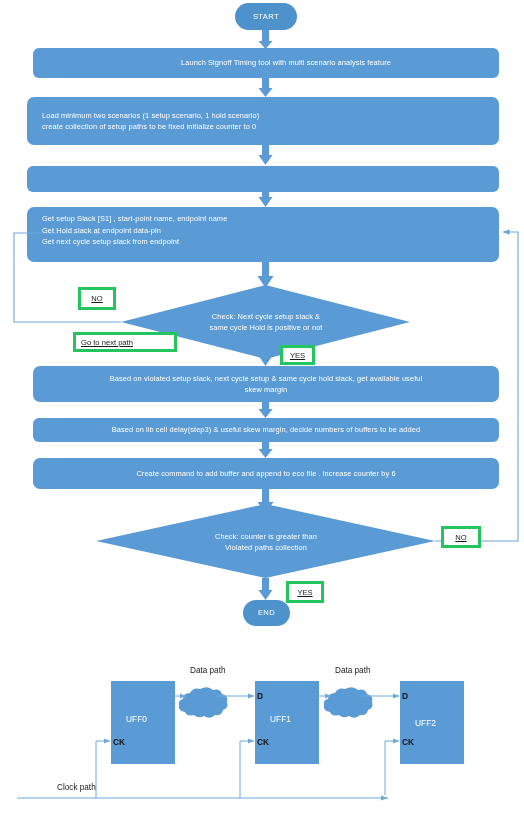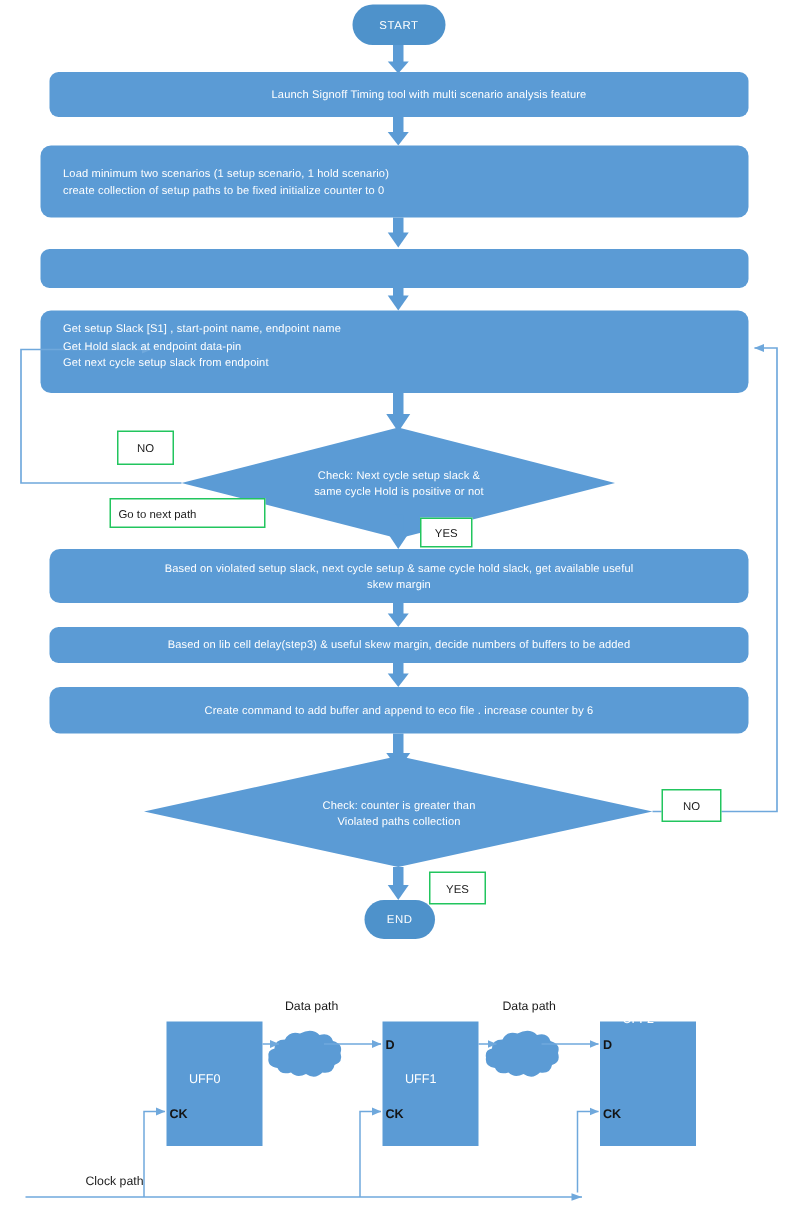--- a/index.html
+++ b/index.html
@@ -45,26 +45,27 @@
   }
   .term-text {
     font-size: 7.6px;
     letter-spacing: 0.4px;
   }
   
   .lbl {
     position: absolute;
     box-sizing: border-box;
     background: #ffffff;
-    border: 1px solid #22c55e;
+    border: 3px solid #22c55e;
     color: #1a1a1a;
     font-size: 7.6px;
     display: flex;
     align-items: center;
     justify-content: center;
+    text-decoration: underline;
   }
   .lbl.pad-l {
     justify-content: flex-start;
     padding-left: 5px;
     text-align: right;
   }
   
   .cl {
     position: absolute;
     color: #1a1a1a;
@@ -224,21 +225,21 @@
   <div class="lbl" style="left:441px; top:526px; width:40px; height:22px;">NO</div>
   <div class="lbl" style="left:286px; top:581px; width:38px; height:22px;">YES</div>
 
   <div class="node-text term-text" style="left:243px; top:600px; width:47px; height:26px;">END</div>
 
   <div class="cl" style="left:190px; top:666px;">Data path</div>
   <div class="cl" style="left:335px; top:666px;">Data path</div>
 
   <div class="ff-name" style="left:126px; top:714px;">UFF0</div>
   <div class="ff-name" style="left:270px; top:714px;">UFF1</div>
-  <div class="ff-name" style="left:415px; top:674px;">UFF2</div>
+  <div class="ff-name" style="left:415px; top:718px;">UFF2</div>
 
   <div class="pin" style="left:113px; top:737px;">CK</div>
   <div class="pin" style="left:257px; top:737px;">CK</div>
   <div class="pin" style="left:402px; top:737px;">CK</div>
 
   <div class="pin" style="left:257px; top:691px;">D</div>
   <div class="pin" style="left:402px; top:691px;">D</div>
 
   <div class="cl" style="left:17px; top:783px;margin-left:40px;">Clock path</div>
 

